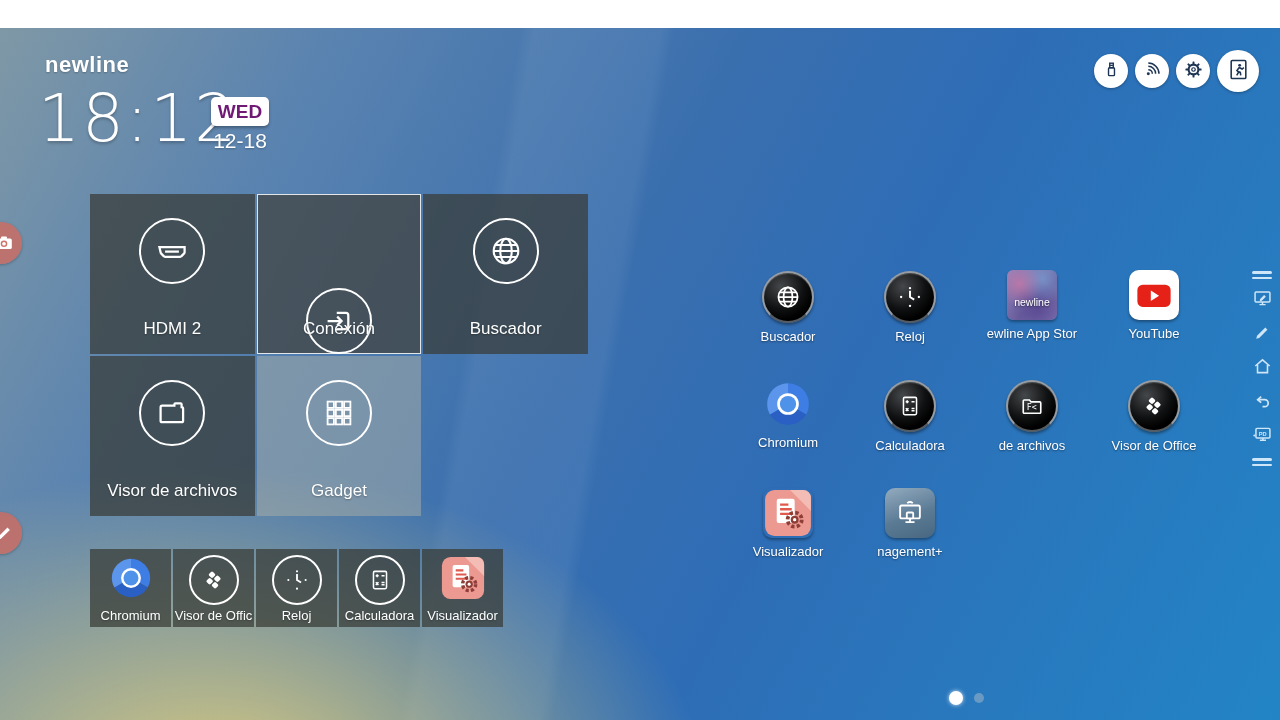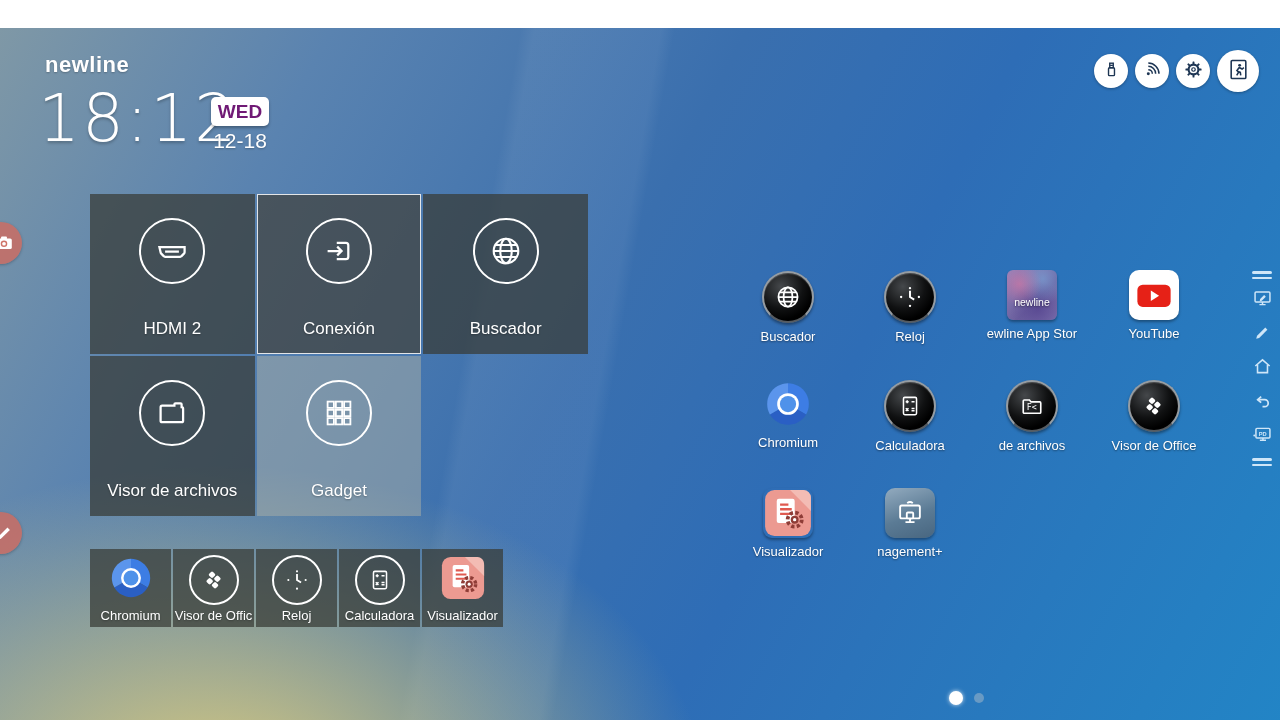--- a/index.html
+++ b/index.html
@@ -20,21 +20,21 @@
   
   .status{right:21px;top:22px;display:flex;align-items:center;gap:7px;}
   .status-btn{width:34px;height:34px;border-radius:50%;background:#fff;display:flex;align-items:center;justify-content:center;
     box-shadow:0 1px 3px rgba(0,0,0,.3);color:#1d3553;}
   .status-btn.big{width:42px;height:42px;}
   .status-btn svg{width:21px;height:21px;}
   .status-btn.big svg{width:27px;height:27px;}
   
   .tiles{left:90px;top:166px;width:498px;display:grid;grid-template-columns:repeat(3,1fr);grid-auto-rows:160px;gap:2px;}
   .tile{position:relative;background:rgba(56,58,53,.72);display:flex;flex-direction:column;align-items:center;}
-  .tile.selected{outline:1px solid rgba(255,255,255,.85);outline-offset:-1px;background:rgba(66,68,63,.74);}
+  .tile.selected{outline:1px solid rgba(255,255,255,.85);outline-offset:-1px;background:rgba(66,68,63,.74);justify-content:flex-end;}
   .tile.light{background:rgba(172,175,166,.5);}
   .ring{border:2.5px solid #fff;border-radius:50%;display:flex;align-items:center;justify-content:center;color:#fff;}
   .ring.lg{width:62px;height:62px;margin-top:24px;}
   .ring.lg svg{width:36px;height:36px;}
   .tile-label{position:absolute;bottom:15px;width:100%;text-align:center;color:#fff;font-size:17px;text-shadow:0 1px 2px rgba(0,0,0,.3);}
   
   .shortcuts{left:90px;top:521px;display:grid;grid-template-columns:repeat(6,81px);grid-auto-rows:78px;gap:2px;}
   .shortcut{position:relative;background:rgba(56,58,53,.72);display:flex;justify-content:center;}
   .ring.sm{width:46px;height:46px;border-width:2px;margin-top:6px;}
   .ring.sm svg{width:28px;height:28px;}

